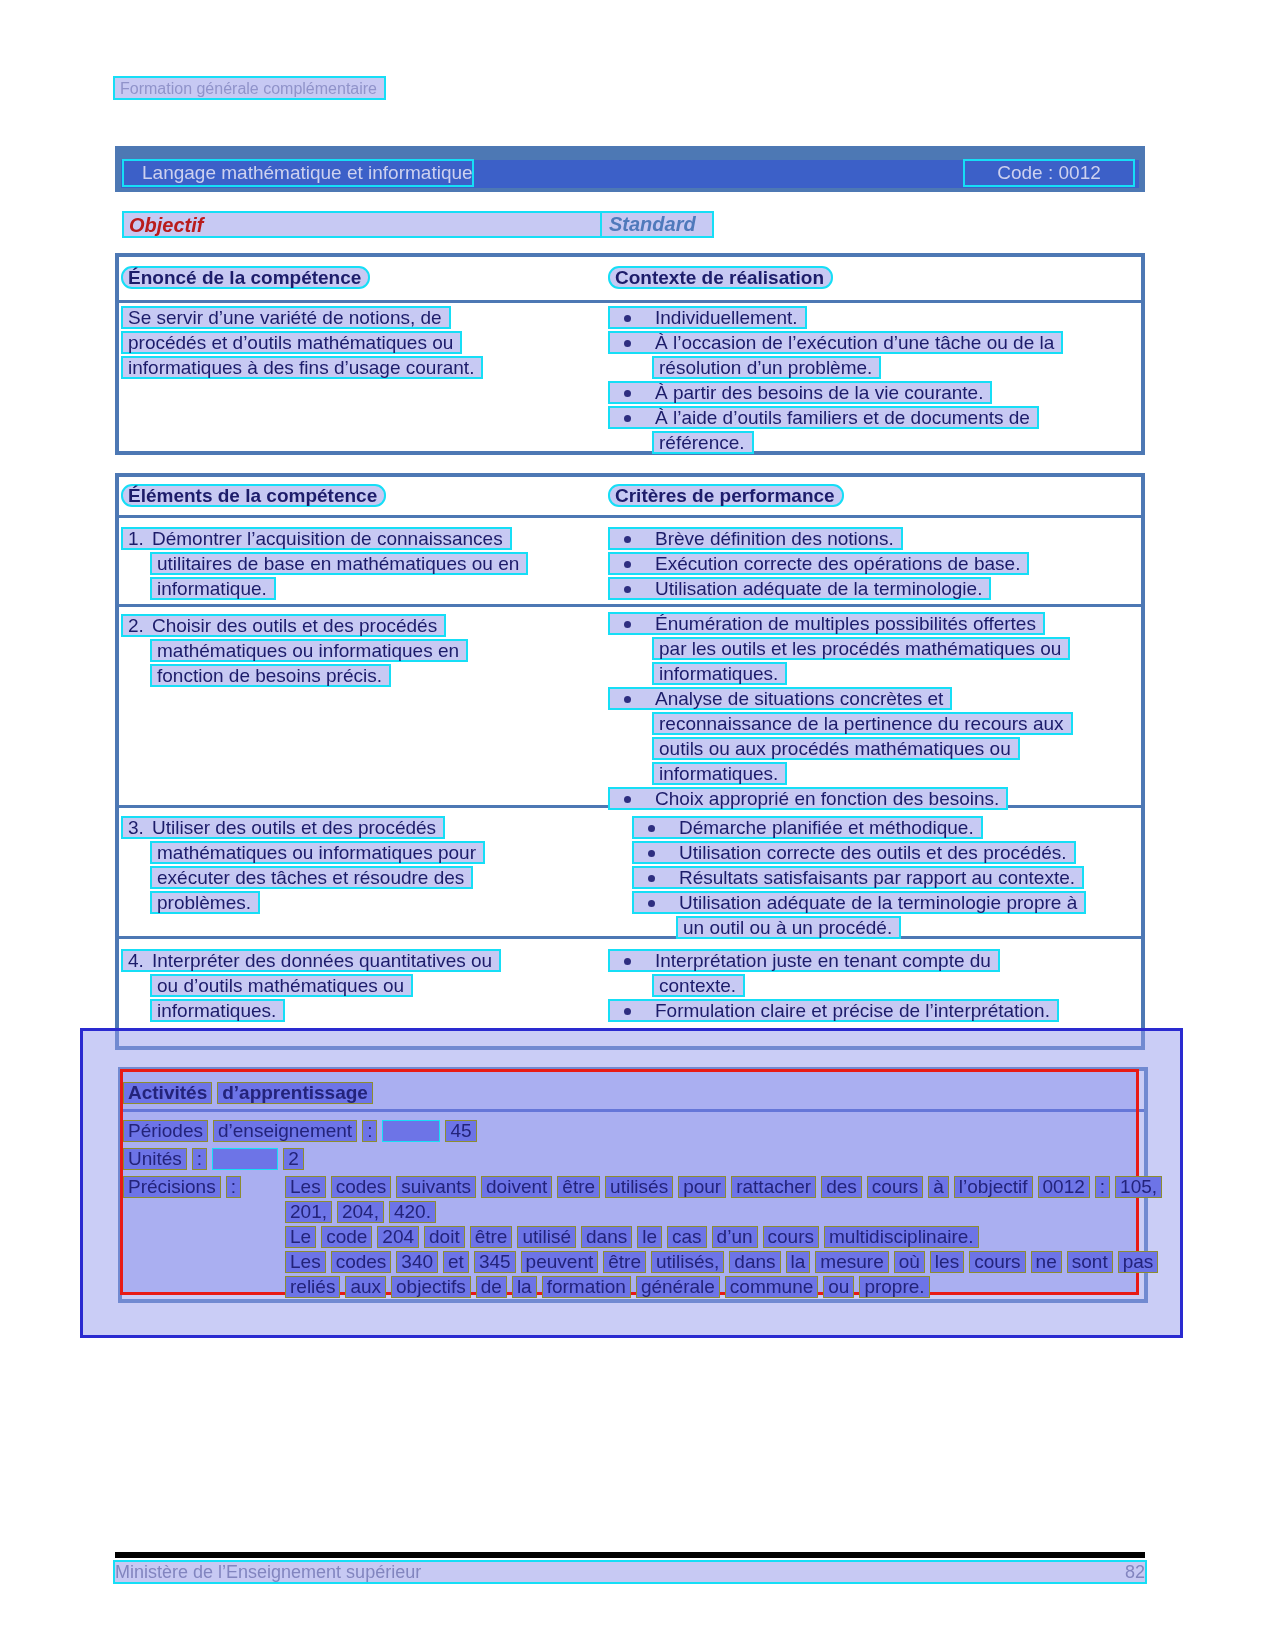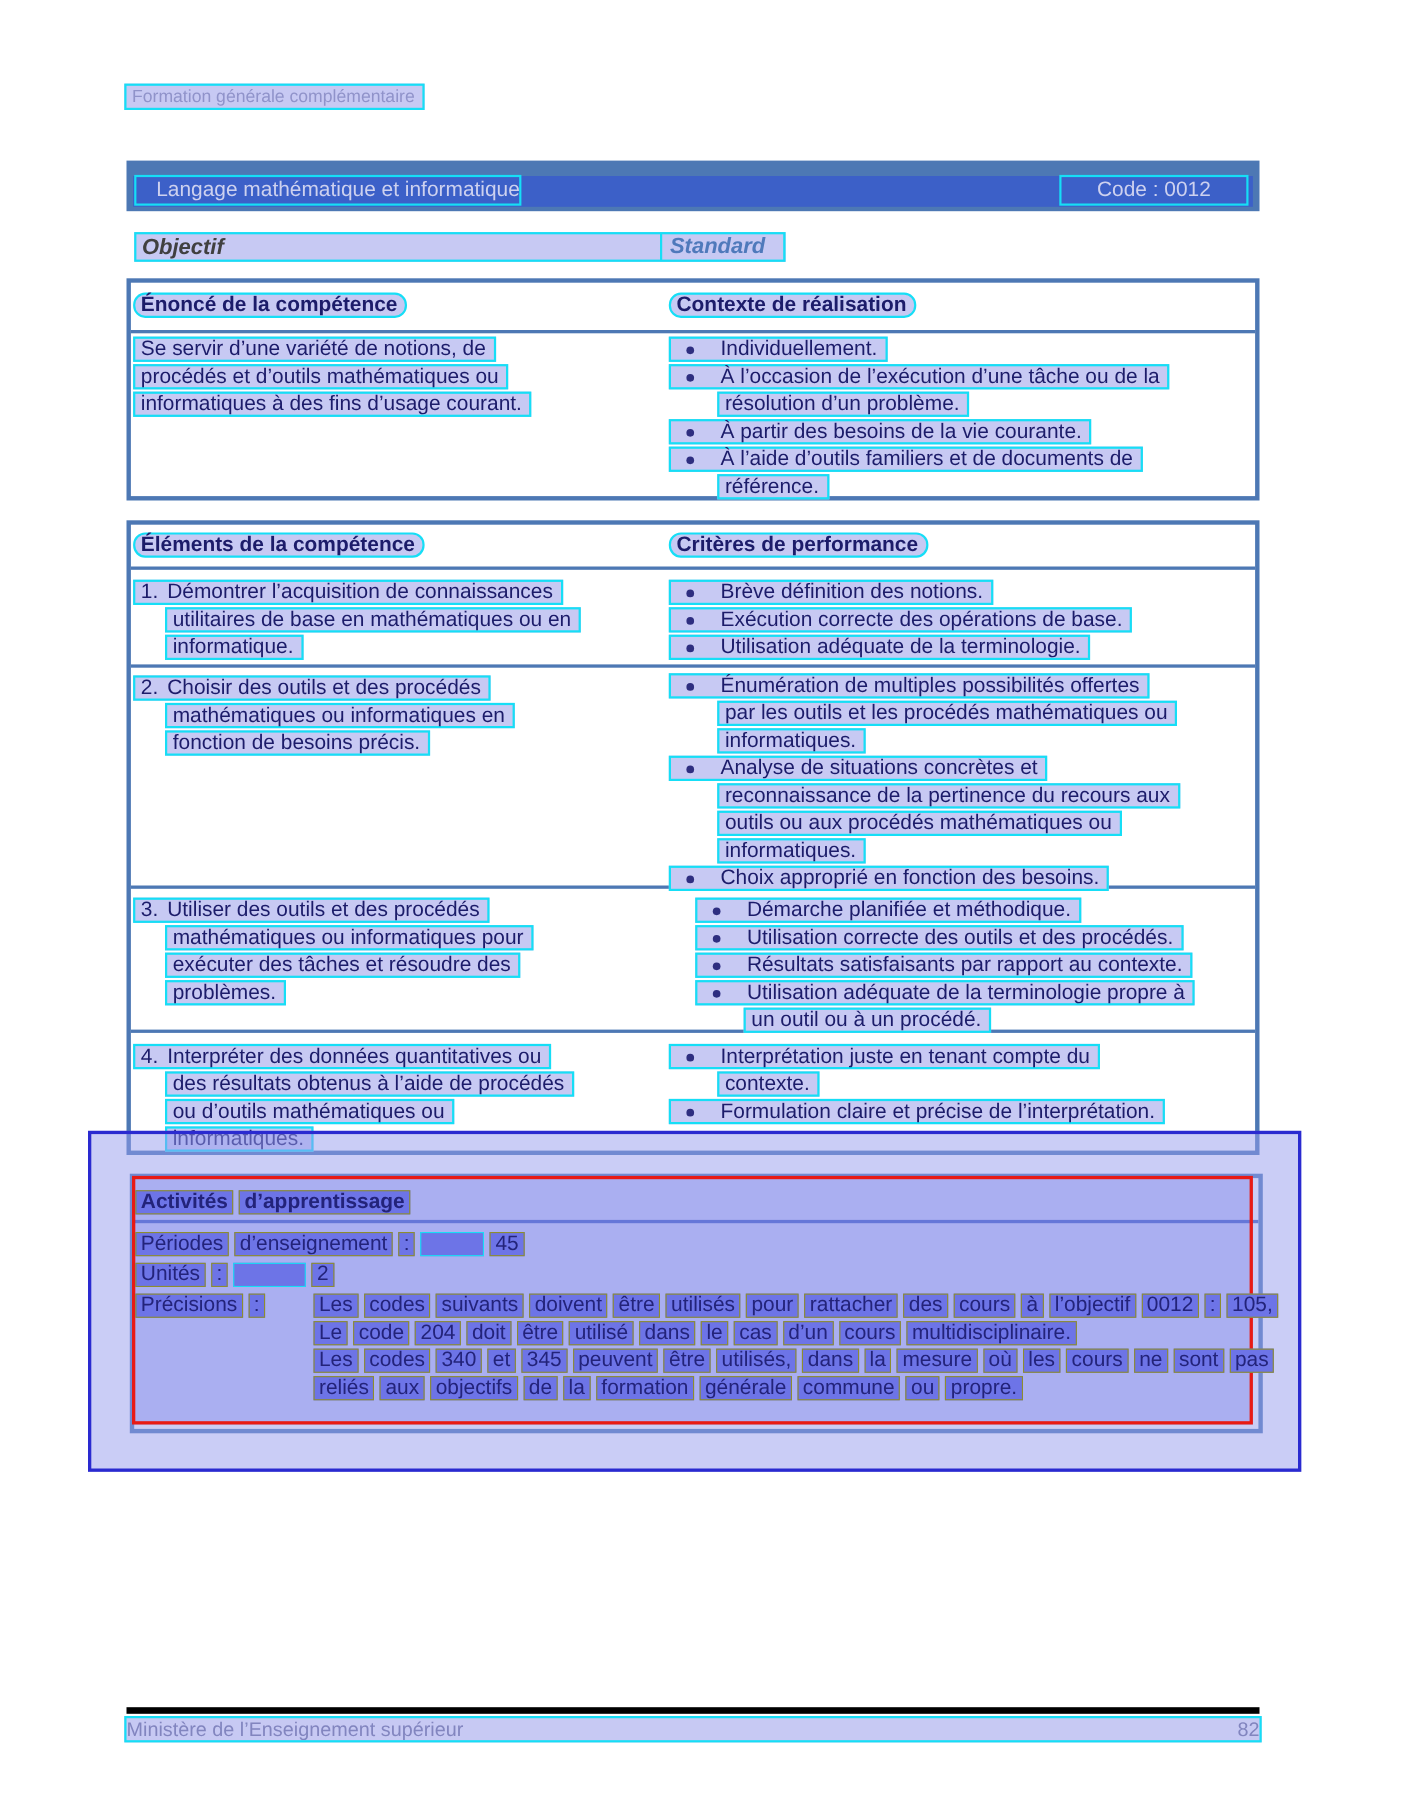--- a/index.html
+++ b/index.html
@@ -26,21 +26,21 @@
   .divider{position:absolute;height:3px;background:#4d78b4;}
   
   .hbar{position:absolute;left:115px;top:146px;width:1030px;height:46px;background:#4d78b4;}
   .hband{position:absolute;left:6px;top:14px;width:1018px;height:28px;background:#3c60c8;}
   .selbox{
     position:absolute;box-sizing:border-box;border:2px solid #16def6;
     color:#cdd1ef;font-size:19px;line-height:24px;padding:0 18px;white-space:pre;
   }
   
   .strip{position:absolute;left:122px;top:211px;width:592px;height:27px;background:#c7c9f3;border:2px solid #16def6;box-sizing:border-box;}
-  .obj{position:absolute;left:5px;top:1px;font-style:italic;font-weight:bold;font-size:20px;line-height:22px;color:#404040;}
+  .obj{position:absolute;left:5px;top:1px;font-style:italic;font-weight:bold;font-size:20px;line-height:22px;color:#b91c1c;}
   .stdbox{position:absolute;right:-2px;top:-2px;width:114px;height:27px;background:#c7c9f3;border:2px solid #16def6;box-sizing:border-box;
           font-style:italic;font-weight:bold;font-size:20px;line-height:23px;color:#4f79bb;padding-left:7px;}
   
   .overlay{position:absolute;left:80px;top:1028px;width:1103px;height:310px;
            background:rgba(150,155,238,0.5);border:3px solid #2a2ad0;box-sizing:border-box;z-index:2;}
   .redbox{position:absolute;left:120px;top:1069px;width:1019px;height:226px;
           background:rgba(95,105,228,0.30);border:3px solid #e81a15;box-sizing:border-box;z-index:3;}
   .actframe{z-index:1;}
   .actdivider{position:absolute;left:122px;top:1109px;width:1022px;height:3px;background:#3a5cb8;z-index:1;}
   
@@ -150,21 +150,20 @@
 <div class="block" style="left:608px;top:816px;margin-left:24px;">
     <div class="hl"><span class="dot"></span><span>Démarche planifiée et méthodique.</span></div>
     <div class="hl"><span class="dot"></span><span>Utilisation correcte des outils et des procédés.</span></div>
     <div class="hl"><span class="dot"></span><span>Résultats satisfaisants par rapport au contexte.</span></div>
     <div class="hl"><span class="dot"></span><span>Utilisation adéquate de la terminologie propre à</span></div>
     <div class="hl cont"><span>un outil ou à un procédé.</span></div>
   </div>
 
 <div class="block" style="left:121px;top:949px;">
     <div class="hl"><span class="num">4.</span><span>Interpréter des données quantitatives ou</span></div>
-    <div class="hl contn"><span>des résultats obtenus à l’aide de procédés</span></div>
     <div class="hl contn"><span>ou d’outils mathématiques ou</span></div>
     <div class="hl contn"><span>informatiques.</span></div>
   </div>
 <div class="block" style="left:608px;top:949px;">
     <div class="hl"><span class="dot"></span><span>Interprétation juste en tenant compte du</span></div>
     <div class="hl cont"><span>contexte.</span></div>
     <div class="hl"><span class="dot"></span><span>Formulation claire et précise de l’interprétation.</span></div>
   </div>
 
 <div class="frame actframe" style="left:118px;top:1067px;width:1030px;height:236px;"></div>
@@ -180,20 +179,21 @@
   <span><span class="wb">Périodes</span><span class="wb">d’enseignement</span><span class="wb">:</span></span><span class="wb sp" style="width:58px;"></span><span><span class="wb">45</span></span>
 </div>
 <div class="wrow" style="left:123px;top:1148px;">
   <span><span class="wb">Unités</span><span class="wb">:</span></span><span class="wb sp" style="width:66px;"></span><span><span class="wb">2</span></span>
 </div>
 <div class="wrow" style="left:123px;top:1176px;">
   <span><span class="wb">Précisions</span><span class="wb">:</span></span>
 </div>
 <div class="wrow" style="left:285px;top:1176px;">
     <div class="wline"><span class="wb">Les</span><span class="wb">codes</span><span class="wb">suivants</span><span class="wb">doivent</span><span class="wb">être</span><span class="wb">utilisés</span><span class="wb">pour</span><span class="wb">rattacher</span><span class="wb">des</span><span class="wb">cours</span><span class="wb">à</span><span class="wb">l’objectif</span><span class="wb">0012</span><span class="wb">:</span><span class="wb">105,</span></div>
+    <div class="wline"><span class="wb">201,</span><span class="wb">204,</span><span class="wb">420.</span></div>
     <div class="wline"><span class="wb">Le</span><span class="wb">code</span><span class="wb">204</span><span class="wb">doit</span><span class="wb">être</span><span class="wb">utilisé</span><span class="wb">dans</span><span class="wb">le</span><span class="wb">cas</span><span class="wb">d’un</span><span class="wb">cours</span><span class="wb">multidisciplinaire.</span></div>
     <div class="wline"><span class="wb">Les</span><span class="wb">codes</span><span class="wb">340</span><span class="wb">et</span><span class="wb">345</span><span class="wb">peuvent</span><span class="wb">être</span><span class="wb">utilisés,</span><span class="wb">dans</span><span class="wb">la</span><span class="wb">mesure</span><span class="wb">où</span><span class="wb">les</span><span class="wb">cours</span><span class="wb">ne</span><span class="wb">sont</span><span class="wb">pas</span></div>
     <div class="wline"><span class="wb">reliés</span><span class="wb">aux</span><span class="wb">objectifs</span><span class="wb">de</span><span class="wb">la</span><span class="wb">formation</span><span class="wb">générale</span><span class="wb">commune</span><span class="wb">ou</span><span class="wb">propre.</span></div>
   </div>
 
 <div class="footbar"></div>
 <div class="footrow">
   <span>Ministère de l’Enseignement supérieur</span>
   <span>82</span>
 </div>

